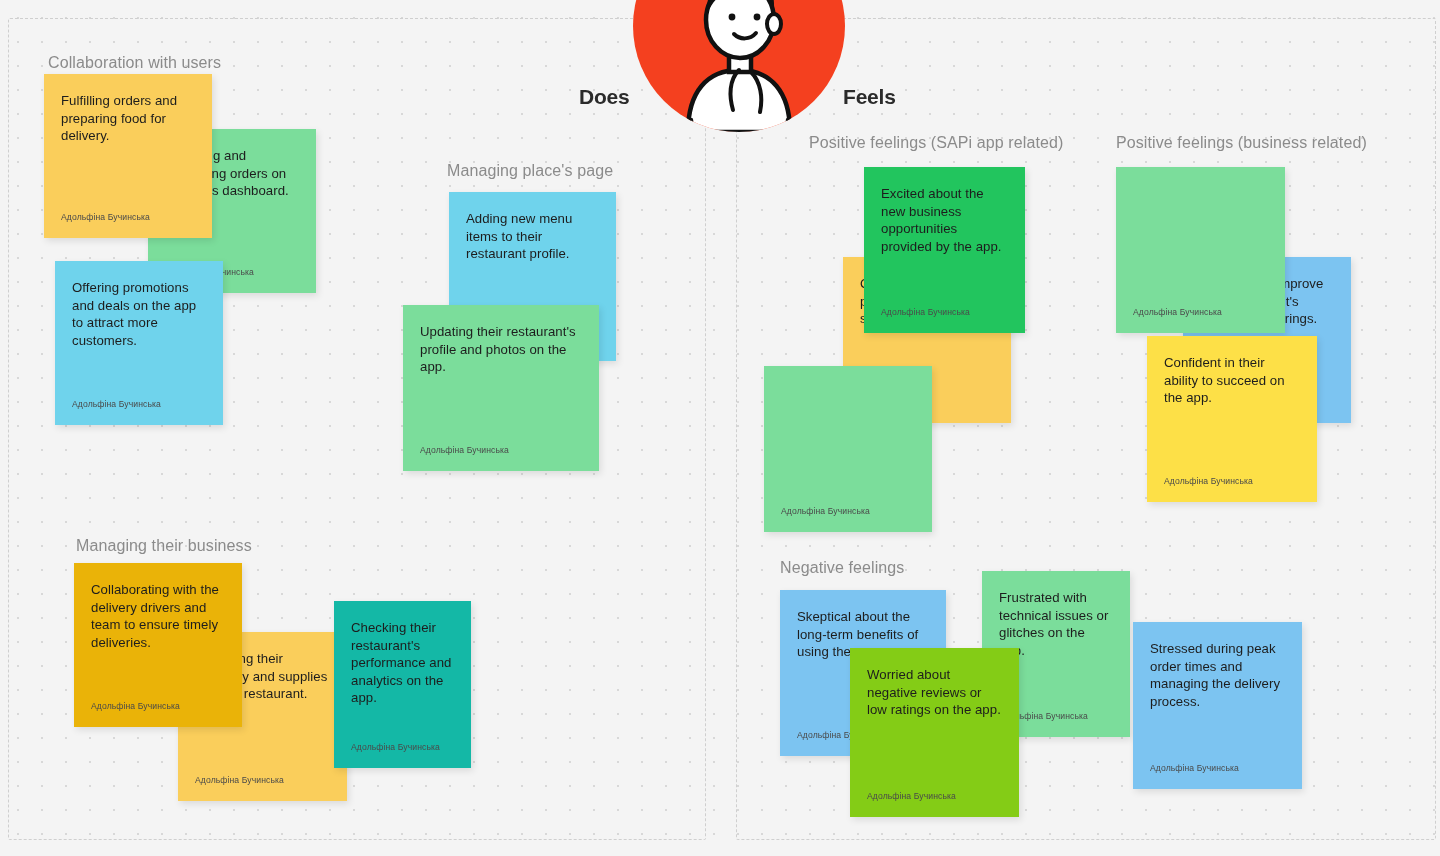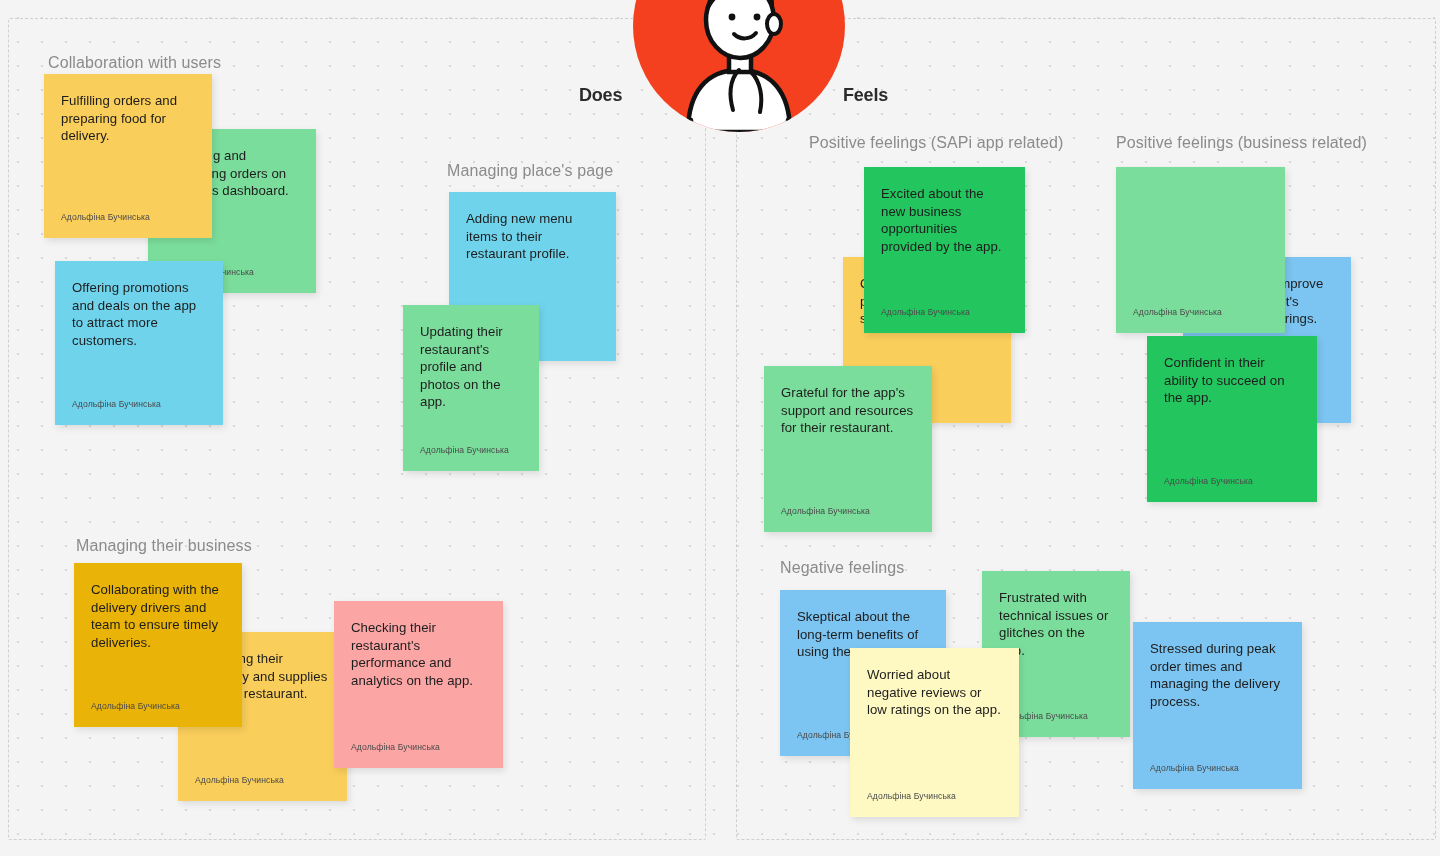--- a/index.html
+++ b/index.html
@@ -23,21 +23,21 @@
     border:1.5px dashed #cfcfcf;
     border-radius:2px;
     box-sizing:border-box;
     pointer-events:none;
   }
   #frame-does{left:8px;top:18px;width:698px;height:822px;}
   #frame-feels{left:736px;top:18px;width:700px;height:822px;}
 
   .col-title{
     position:absolute;
-    font-size:18px;
+    font-size:21px;
     font-weight:bold;
     color:#2b2b2b;
     letter-spacing:-0.2px;
     white-space:nowrap;
   }
   #title-does{left:579px;top:85px;}
   #title-feels{left:843px;top:85px;}
 
   .group-label{
     position:absolute;
@@ -136,62 +136,61 @@
       <div class="body">Checking and confirming orders on the app's dashboard.</div>
       <div class="author">Адольфіна Бучинська</div>
     </div>
     <div class="note" style="left: 55px; top: 261px; width: 168px; height: 164px; background: rgb(111, 211, 236); z-index: 4;">
       <div class="body">Offering promotions and deals on the app to attract more customers.</div>
       <div class="author">Адольфіна Бучинська</div>
     </div>
     <div class="note" style="left: 449px; top: 192px; width: 167px; height: 169px; background: rgb(111, 211, 236); z-index: 2;">
       <div class="body">Adding new menu items to their restaurant profile.</div>
     </div>
-    <div class="note" style="left: 403px; top: 305px; width: 136px; height: 166px; background: rgb(123, 221, 155); z-index: 3;">
+    <div class="note" style="left: 403px; top: 305px; width: 196px; height: 166px; background: rgb(123, 221, 155); z-index: 3;">
       <div class="body">Updating their restaurant's profile and photos on the app.</div>
       <div class="author">Адольфіна Бучинська</div>
     </div>
     <div class="note" style="left: 74px; top: 563px; width: 168px; height: 164px; background: #eab308; z-index: 3;">
       <div class="body">Collaborating with the delivery drivers and team to ensure timely deliveries.</div>
       <div class="author">Адольфіна Бучинська</div>
     </div>
     <div class="note" style="left: 178px; top: 632px; width: 169px; height: 169px; background: rgb(250, 206, 91); z-index: 2;">
       <div class="body">Managing their inventory and supplies for their restaurant.</div>
       <div class="author">Адольфіна Бучинська</div>
     </div>
-    <div class="note" style="left: 334px; top: 601px; width: 169px; height: 167px; background: #fca5a5; z-index: 4;">
+    <div class="note" style="left: 334px; top: 601px; width: 137px; height: 167px; background: #14b8a6; z-index: 4;">
       <div class="body">Checking their restaurant's performance and analytics on the app.</div>
       <div class="author">Адольфіна Бучинська</div>
     </div>
     <div class="note" style="left: 864px; top: 167px; width: 161px; height: 166px; background: #22c55e; z-index: 3;">
       <div class="body">Excited about the new business opportunities provided by the app.</div>
       <div class="author">Адольфіна Бучинська</div>
     </div>
     <div class="note" style="left: 843px; top: 257px; width: 168px; height: 166px; background: rgb(250, 206, 91); z-index: 2;">
       <div class="body">Optimistic about the potential for increased sales and revenue.</div>
     </div>
     <div class="note" style="left: 764px; top: 366px; width: 168px; height: 166px; background: rgb(123, 221, 155); z-index: 4;">
-      <div class="body">Grateful for the app's support and resources for their restaurant.</div>
       <div class="author">Адольфіна Бучинська</div>
     </div>
     <div class="note" style="left: 1116px; top: 167px; width: 169px; height: 166px; background: rgb(123, 221, 155); z-index: 3;">
       <div class="author">Адольфіна Бучинська</div>
     </div>
     <div class="note" style="left: 1183px; top: 257px; width: 168px; height: 166px; background: rgb(124, 196, 241); z-index: 2;">
       <div class="body">Motivated to improve their restaurant's menu and offerings.</div>
     </div>
-    <div class="note" style="left: 1147px; top: 336px; width: 170px; height: 166px; background: #22c55e; z-index: 4;">
+    <div class="note" style="left: 1147px; top: 336px; width: 170px; height: 166px; background: #fde047; z-index: 4;">
       <div class="body">Confident in their ability to succeed on the app.</div>
       <div class="author">Адольфіна Бучинська</div>
     </div>
     <div class="note" style="left: 780px; top: 590px; width: 166px; height: 166px; background: rgb(124, 196, 241); z-index: 3;">
       <div class="body">Skeptical about the long-term benefits of using the app.</div>
       <div class="author">Адольфіна Бучинська</div>
     </div>
-    <div class="note" style="left: 850px; top: 648px; width: 169px; height: 169px; background: #fef9c3; z-index: 4;">
+    <div class="note" style="left: 850px; top: 648px; width: 169px; height: 169px; background: #84cc16; z-index: 4;">
       <div class="body">Worried about negative reviews or low ratings on the app.</div>
       <div class="author">Адольфіна Бучинська</div>
     </div>
     <div class="note" style="left: 982px; top: 571px; width: 148px; height: 166px; background: rgb(123, 221, 155); z-index: 2;">
       <div class="body">Frustrated with technical issues or glitches on the app.</div>
       <div class="author">Адольфіна Бучинська</div>
     </div>
     <div class="note" style="left: 1133px; top: 622px; width: 169px; height: 167px; background: rgb(124, 196, 241); z-index: 3;">
       <div class="body">Stressed during peak order times and managing the delivery process.</div>
       <div class="author">Адольфіна Бучинська</div>

